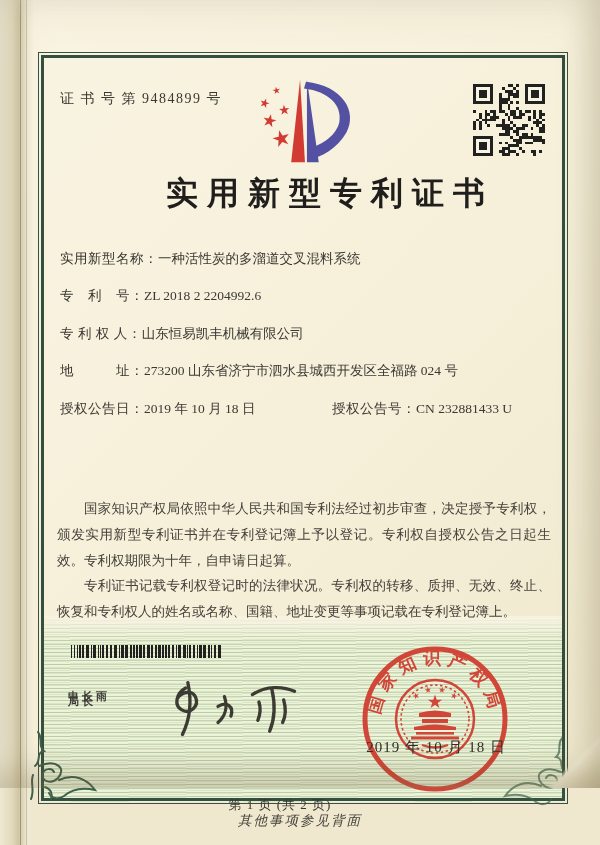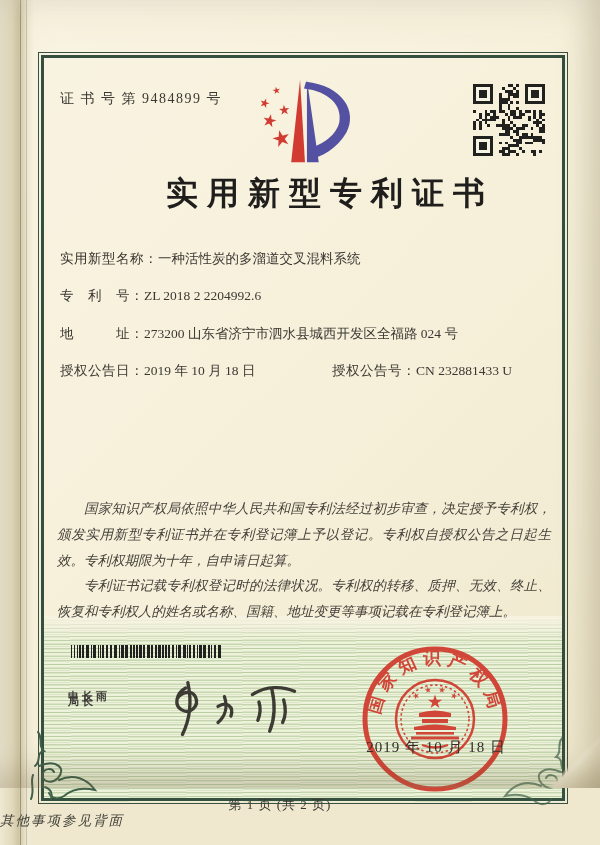--- a/index.html
+++ b/index.html
@@ -27,33 +27,33 @@
   .cert-no{position:absolute;left:60px;top:90px;font-size:14px;letter-spacing:1.5px;color:#3a3832;}
   .logo{position:absolute;left:244px;top:74px;width:118px;height:94px;}
   .qr{position:absolute;left:473px;top:84px;width:72px;height:72px;}
   .title{position:absolute;left:38px;top:172px;width:528px;text-align:center;
          font-size:32px;font-weight:bold;letter-spacing:9px;color:#1f1e1c;margin-left:28px;}
   .fields{position:absolute;left:60px;top:250px;width:490px;font-size:13.5px;color:#3b3833;}
   .frow{position:relative;height:20px;margin-bottom:17.4px;white-space:nowrap;}
   .frow .second{position:absolute;left:272px;top:0;}
   .f-label{letter-spacing:.5px;}
   .body-text{position:absolute;left:57px;top:496px;width:494px;font-size:13.5px;line-height:25.8px;
-         text-align:justify;color:#44413a;font-style:italic;}
+         text-align:justify;color:#44413a;}
   .body-text p{margin:0;text-indent:2em;}
   .barcode{position:absolute;left:71px;top:645px;width:150px;height:13px;}
   .signer{position:absolute;left:68px;top:694px;font-family:Liberation Sans, sans-serif;
          font-weight:bold;font-size:11px;letter-spacing:3px;color:#3c3a36;}
   .signer-name{top:689px;}
   .signature{position:absolute;left:162px;top:678px;width:140px;height:60px;}
   .seal{position:absolute;left:352px;top:636px;width:166px;height:166px;opacity:.92;}
   .seal-date{position:absolute;left:361px;top:738px;width:150px;text-align:center;
          font-size:15px;letter-spacing:1px;color:#322e2a;}
   .page-num{position:absolute;left:30px;top:767px;width:500px;text-align:center;
          font-size:13px;letter-spacing:1px;color:#3a3832;margin-top:29px;}
-  .back-note{position:absolute;left:0;top:812px;width:600px;text-align:left;
+  .back-note{position:absolute;left:0;top:812px;width:600px;text-align:center;
          font-size:13.5px;font-style:italic;letter-spacing:2px;color:#44413a;}
   .flourish{position:absolute;width:74px;height:74px;}
   .flourish.left{left:29px;top:731px;}
   .flourish.right{left:497px;top:737px;transform:scaleX(-1);opacity:.7;}
   
   .vignette{position:absolute;inset:0;pointer-events:none;
          box-shadow:inset 0 0 48px rgba(120,100,55,.14), inset -10px -14px 30px rgba(95,82,45,.20), inset 6px 4px 18px rgba(255,255,250,.25);}
   .curl{position:absolute;right:0;bottom:0;width:52px;height:52px;pointer-events:none;
          background:linear-gradient(315deg,#c9bf9e 0%,#e6dfc2 30%,#f4eed8 46%,rgba(0,0,0,0) 52%);}
 </style>
@@ -272,20 +272,21 @@
       <rect x="0" y="18" width="7" height="7" fill="#21221f"></rect>
       <rect x="1" y="19" width="5" height="5" fill="#f8f4e4"></rect>
       <rect x="2" y="20" width="3" height="3" fill="#21221f"></rect>
     </svg>
 
   <div class="title">实用新型专利证书</div>
 
   <div class="fields">
     <div class="frow"><span class="f-label">实用新型名称：</span><span>一种活性炭的多溜道交叉混料系统</span></div>
     <div class="frow"><span class="f-label">专　利　号：</span><span>ZL 2018 2 2204992.6</span></div>
+    <div class="frow"><span class="f-label">专 利 权 人：</span><span>山东恒易凯丰机械有限公司</span></div>
     <div class="frow"><span class="f-label">地　　　址：</span><span>273200 山东省济宁市泗水县城西开发区全福路 024 号</span></div>
     <div class="frow">
       <span class="f-label">授权公告日：</span><span>2019 年 10 月 18 日</span>
       <span class="second"><span class="f-label">授权公告号：</span><span>CN 232881433 U</span></span>
     </div>
   </div>
 
   <div class="body-text">
     <p>国家知识产权局依照中华人民共和国专利法经过初步审查，决定授予专利权，颁发实用新型专利证书并在专利登记簿上予以登记。专利权自授权公告之日起生效。专利权期限为十年，自申请日起算。</p>
     <p>专利证书记载专利权登记时的法律状况。专利权的转移、质押、无效、终止、恢复和专利权人的姓名或名称、国籍、地址变更等事项记载在专利登记簿上。</p>

